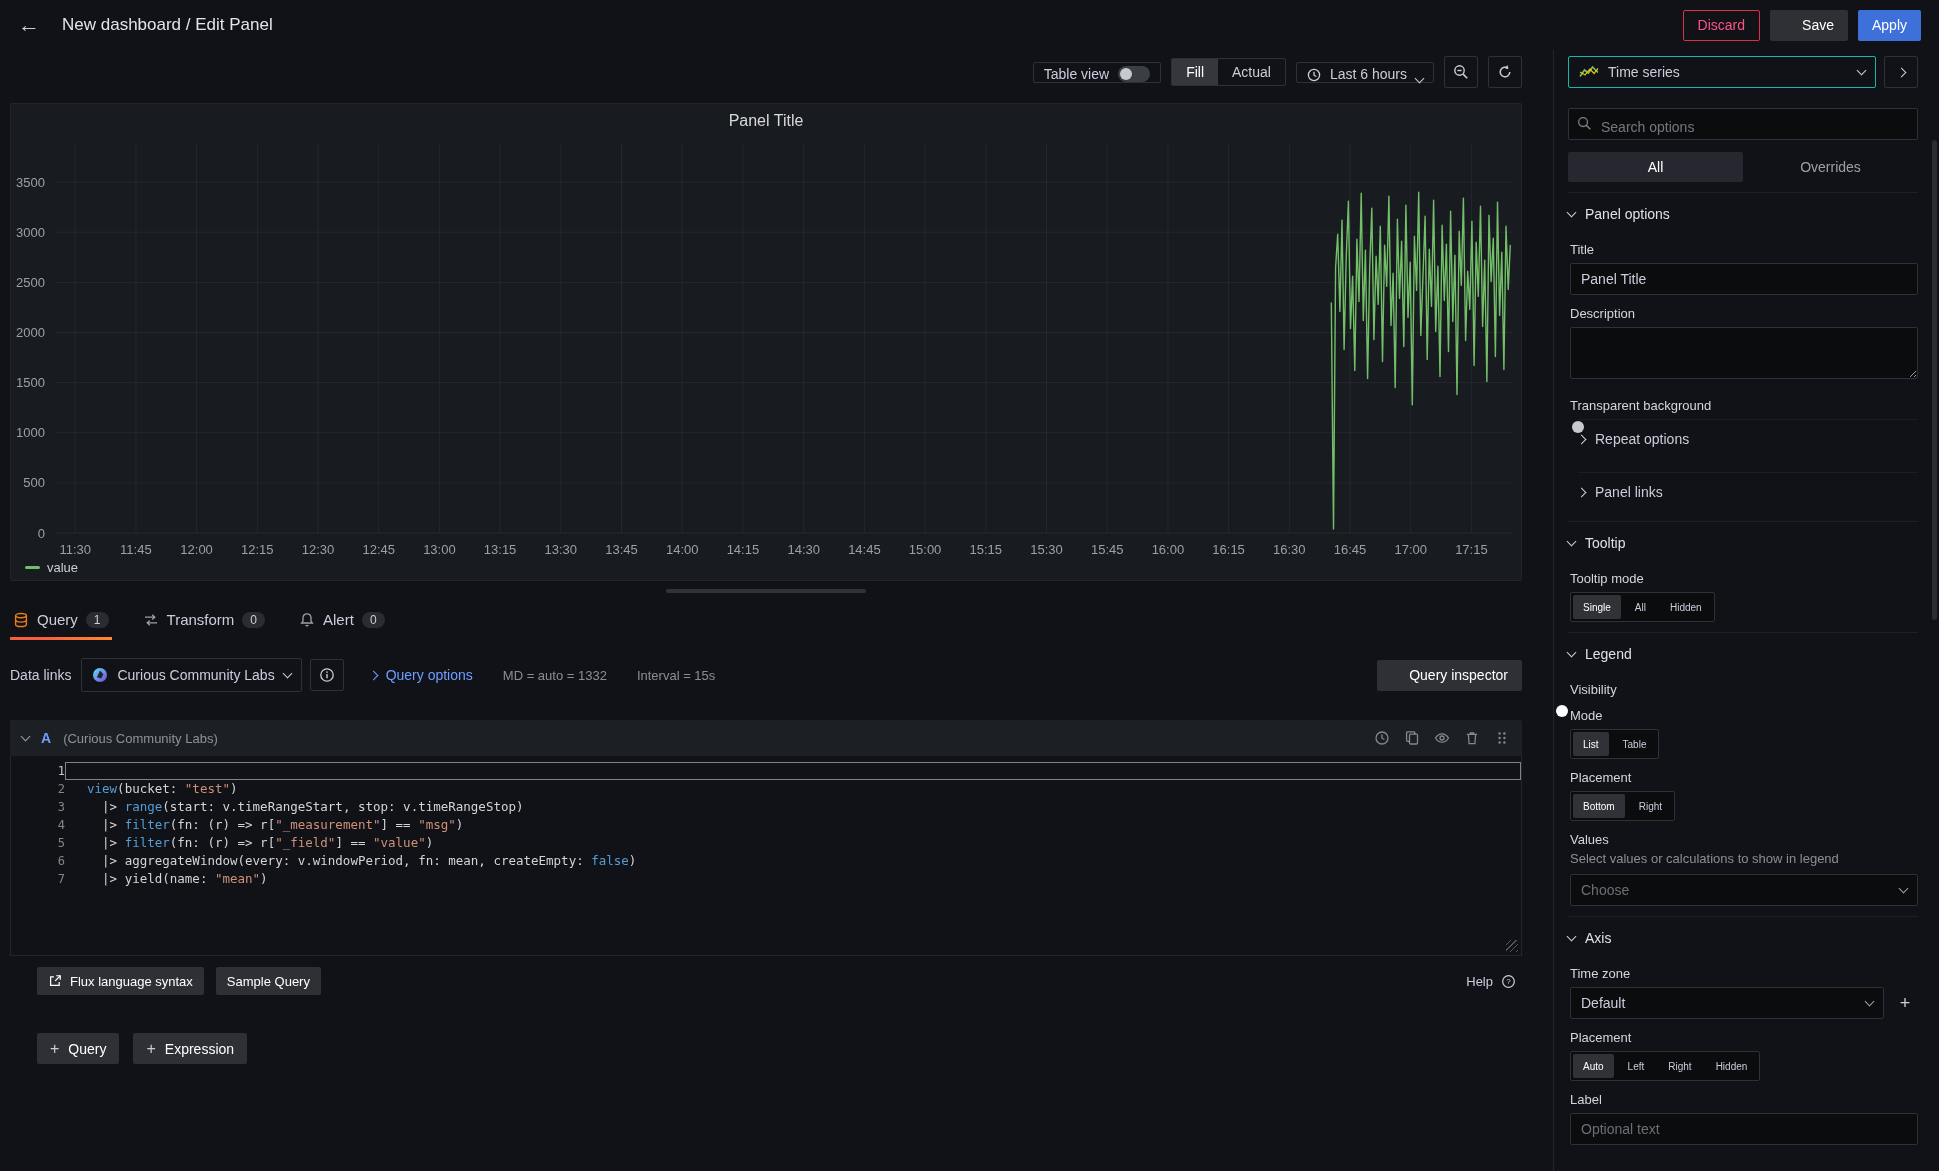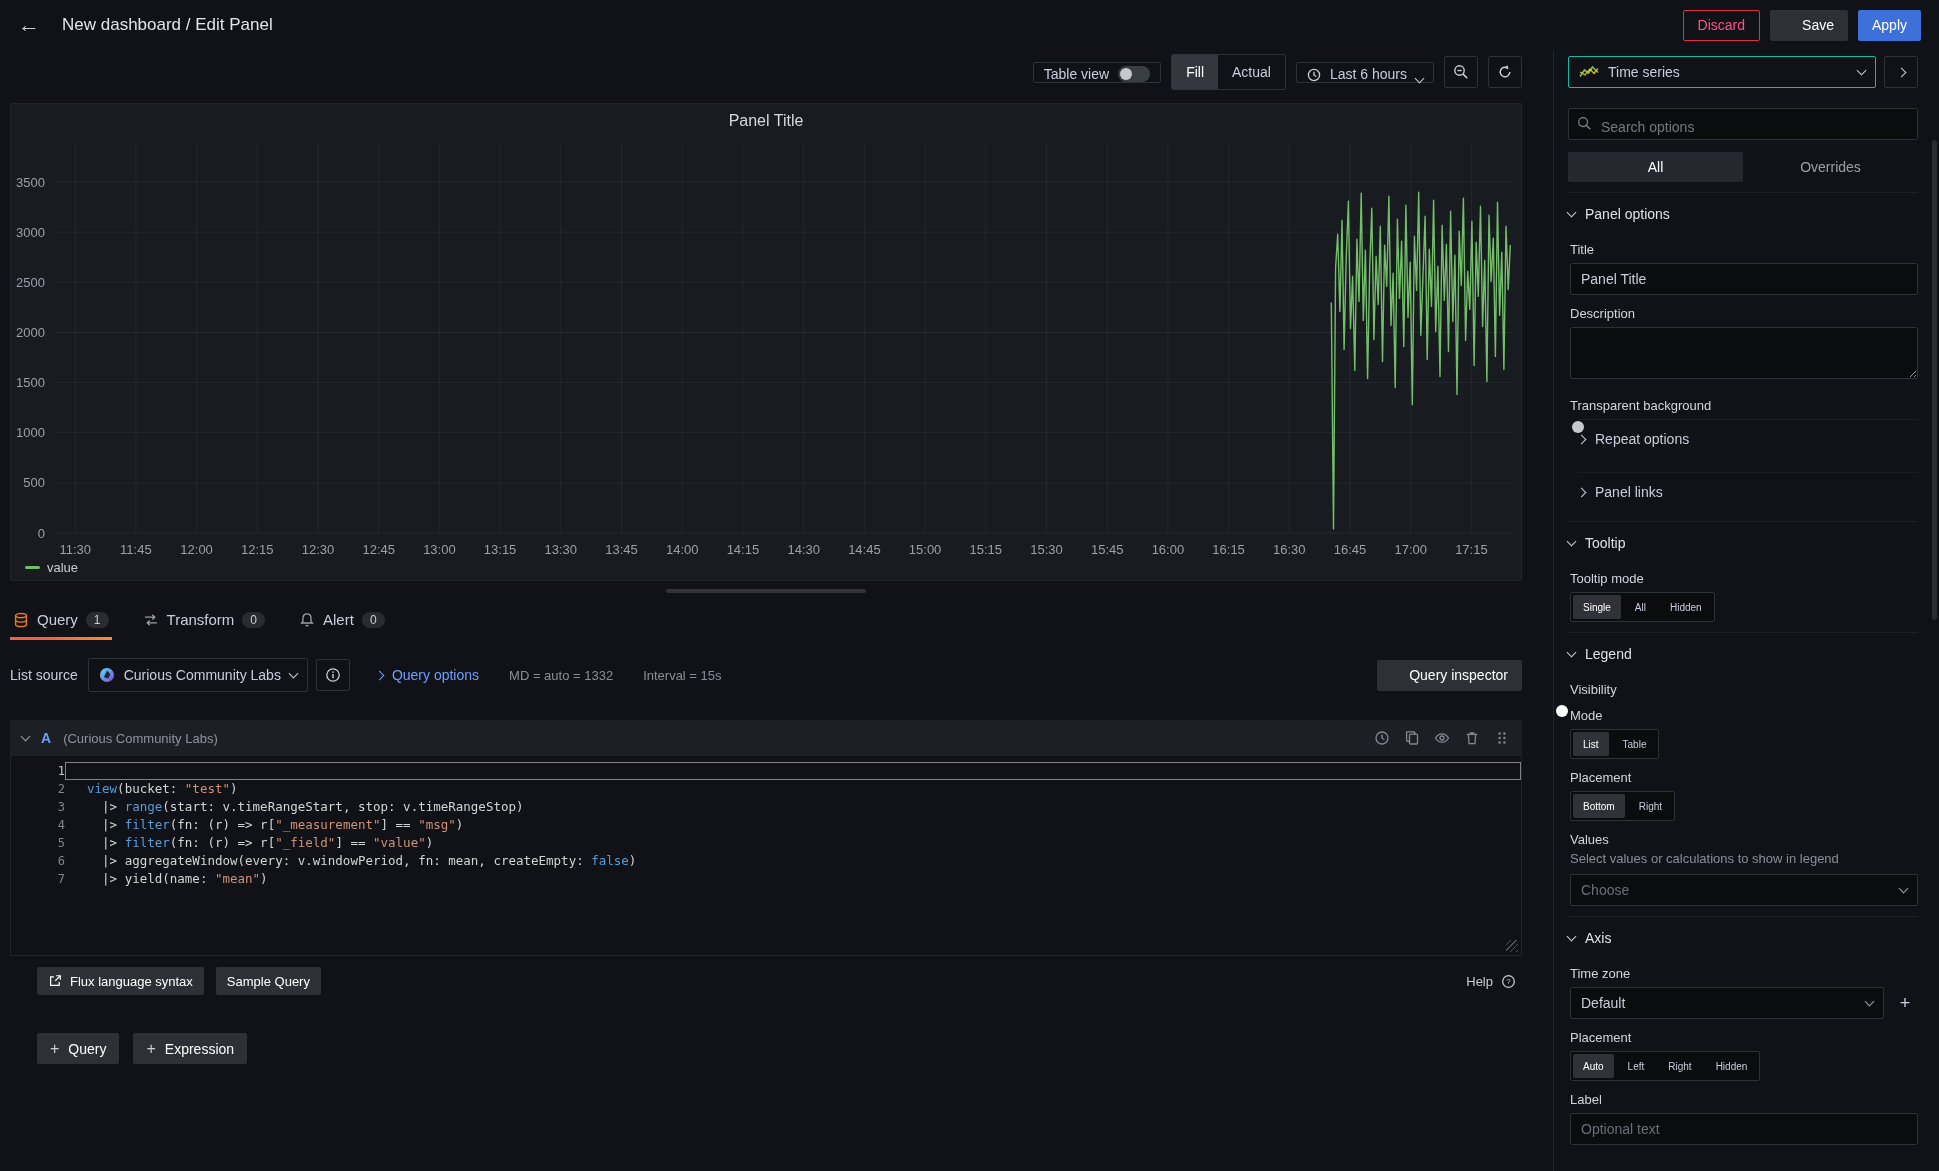--- a/index.html
+++ b/index.html
@@ -13,21 +13,21 @@
   .topbar-actions { margin-left:auto; display:flex; gap:10px; align-items:center; }
   .btn { height:31px; padding:0 14px; border-radius:2px; font-size:14px; display:flex; align-items:center; cursor:pointer; border:none; }
   .btn-destructive { background:transparent; border:1px solid #e02f44; color:#ff5286; }
   .btn-secondary { background:rgba(204,204,220,0.16); color:#ffffff;padding-left:32px; }
   .btn-primary { background:#3d71d9; color:#ffffff; }
 
   
   .main { position:absolute; left:10px; top:50px; width:1512px; }
   .toolbar { margin-top:6px; height:32px; display:flex; justify-content:flex-end; align-items:center; gap:10px; color:#ccccdc; }
   .tool-box { height:21px; border:1px solid #2c3235; border-radius:2px; display:flex; align-items:flex-end; padding:0 10px; gap:9px; font-size:14px; background:transparent; }
-  .seg-group { height:36px; border:1px solid #2c3235; border-radius:2px; display:flex; overflow:hidden; }
+  .seg-group { height:28px; border:1px solid #2c3235; border-radius:2px; display:flex; overflow:hidden; }
   .seg { padding:0 14px; display:flex; align-items:center; font-size:14px; color:#ccccdc; cursor:pointer; }
   .seg.active { background:rgba(204,204,220,0.2); color:#fff; font-weight:500; }
   .icon-btn { width:34px; height:32px; border:1px solid #2c3235; border-radius:2px; display:flex; align-items:center; justify-content:center; color:#ccccdc; cursor:pointer; }
   .chev { width:7px; height:7px; border-right:1.6px solid currentColor; border-bottom:1.6px solid currentColor; display:inline-block; flex:none; }
   .chev.down { transform:rotate(45deg); margin-top:-3px; }
   .chev.right { transform:rotate(-45deg); }
 
   .switch { width:32px; height:16px; border-radius:9px; background:#3a3f45; position:relative; flex:none; cursor:pointer; }
   .switch .knob { position:absolute; top:2px; left:2px; width:12px; height:12px; border-radius:50%; background:#c7c9ce; }
   .switch.on { background:#3d71d9; }
@@ -285,21 +285,21 @@
             <path d="M8 1.8c-2.6 0-4 1.9-4 4.3v3L2.6 11h10.8L12 9.1v-3c0-2.4-1.4-4.3-4-4.3z" fill="none" stroke="currentColor" stroke-width="1.3"></path>
             <path d="M6.8 13a1.3 1.3 0 0 0 2.4 0" fill="none" stroke="currentColor" stroke-width="1.3"></path>
           </svg>
       </span>
       <span>Alert</span>
       <span class="badge">0</span>
     </div>
   </div>
 
   <div class="query-toolbar">
-    <span class="ds-label">List source</span>
+    <span class="ds-label">Data links</span>
     <div class="ds-picker">
       <span>
         <svg class="ic" width="16" height="16" viewBox="0 0 16 16">
             <defs>
               <linearGradient id="dsg" x1="0" y1="0" x2="1" y2="1">
                 <stop offset="0" stop-color="#5ee4ff"></stop>
                 <stop offset="1" stop-color="#7a45d0"></stop>
               </linearGradient>
             </defs>
             <circle cx="8" cy="8" r="7" fill="url(#dsg)"></circle>

